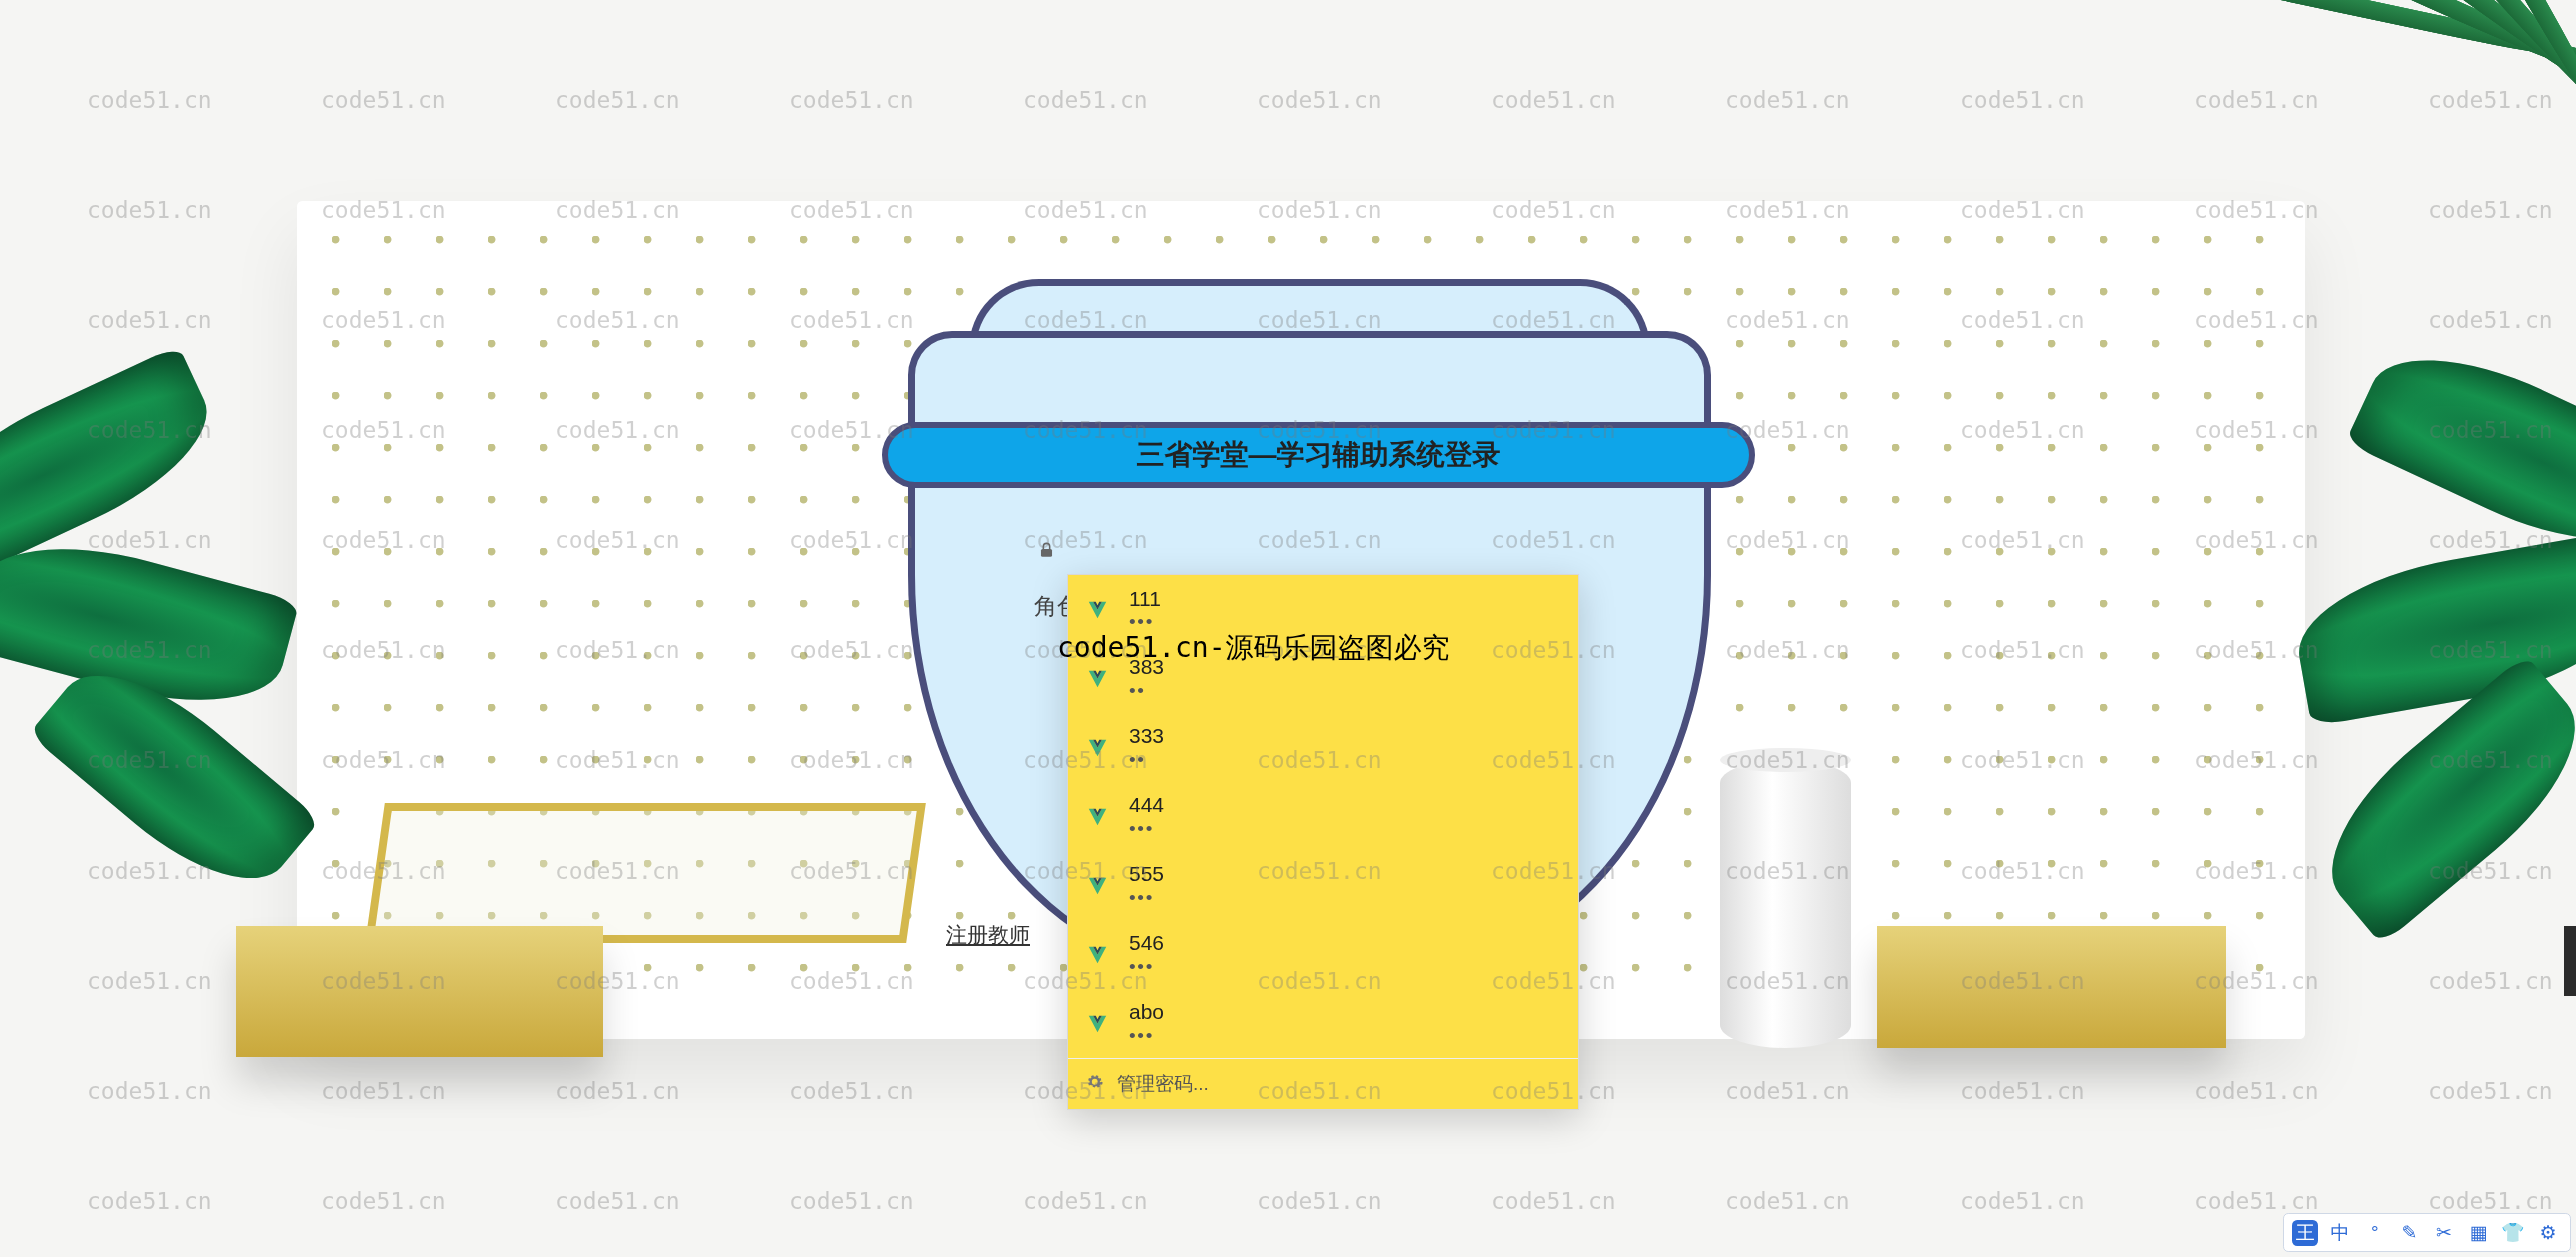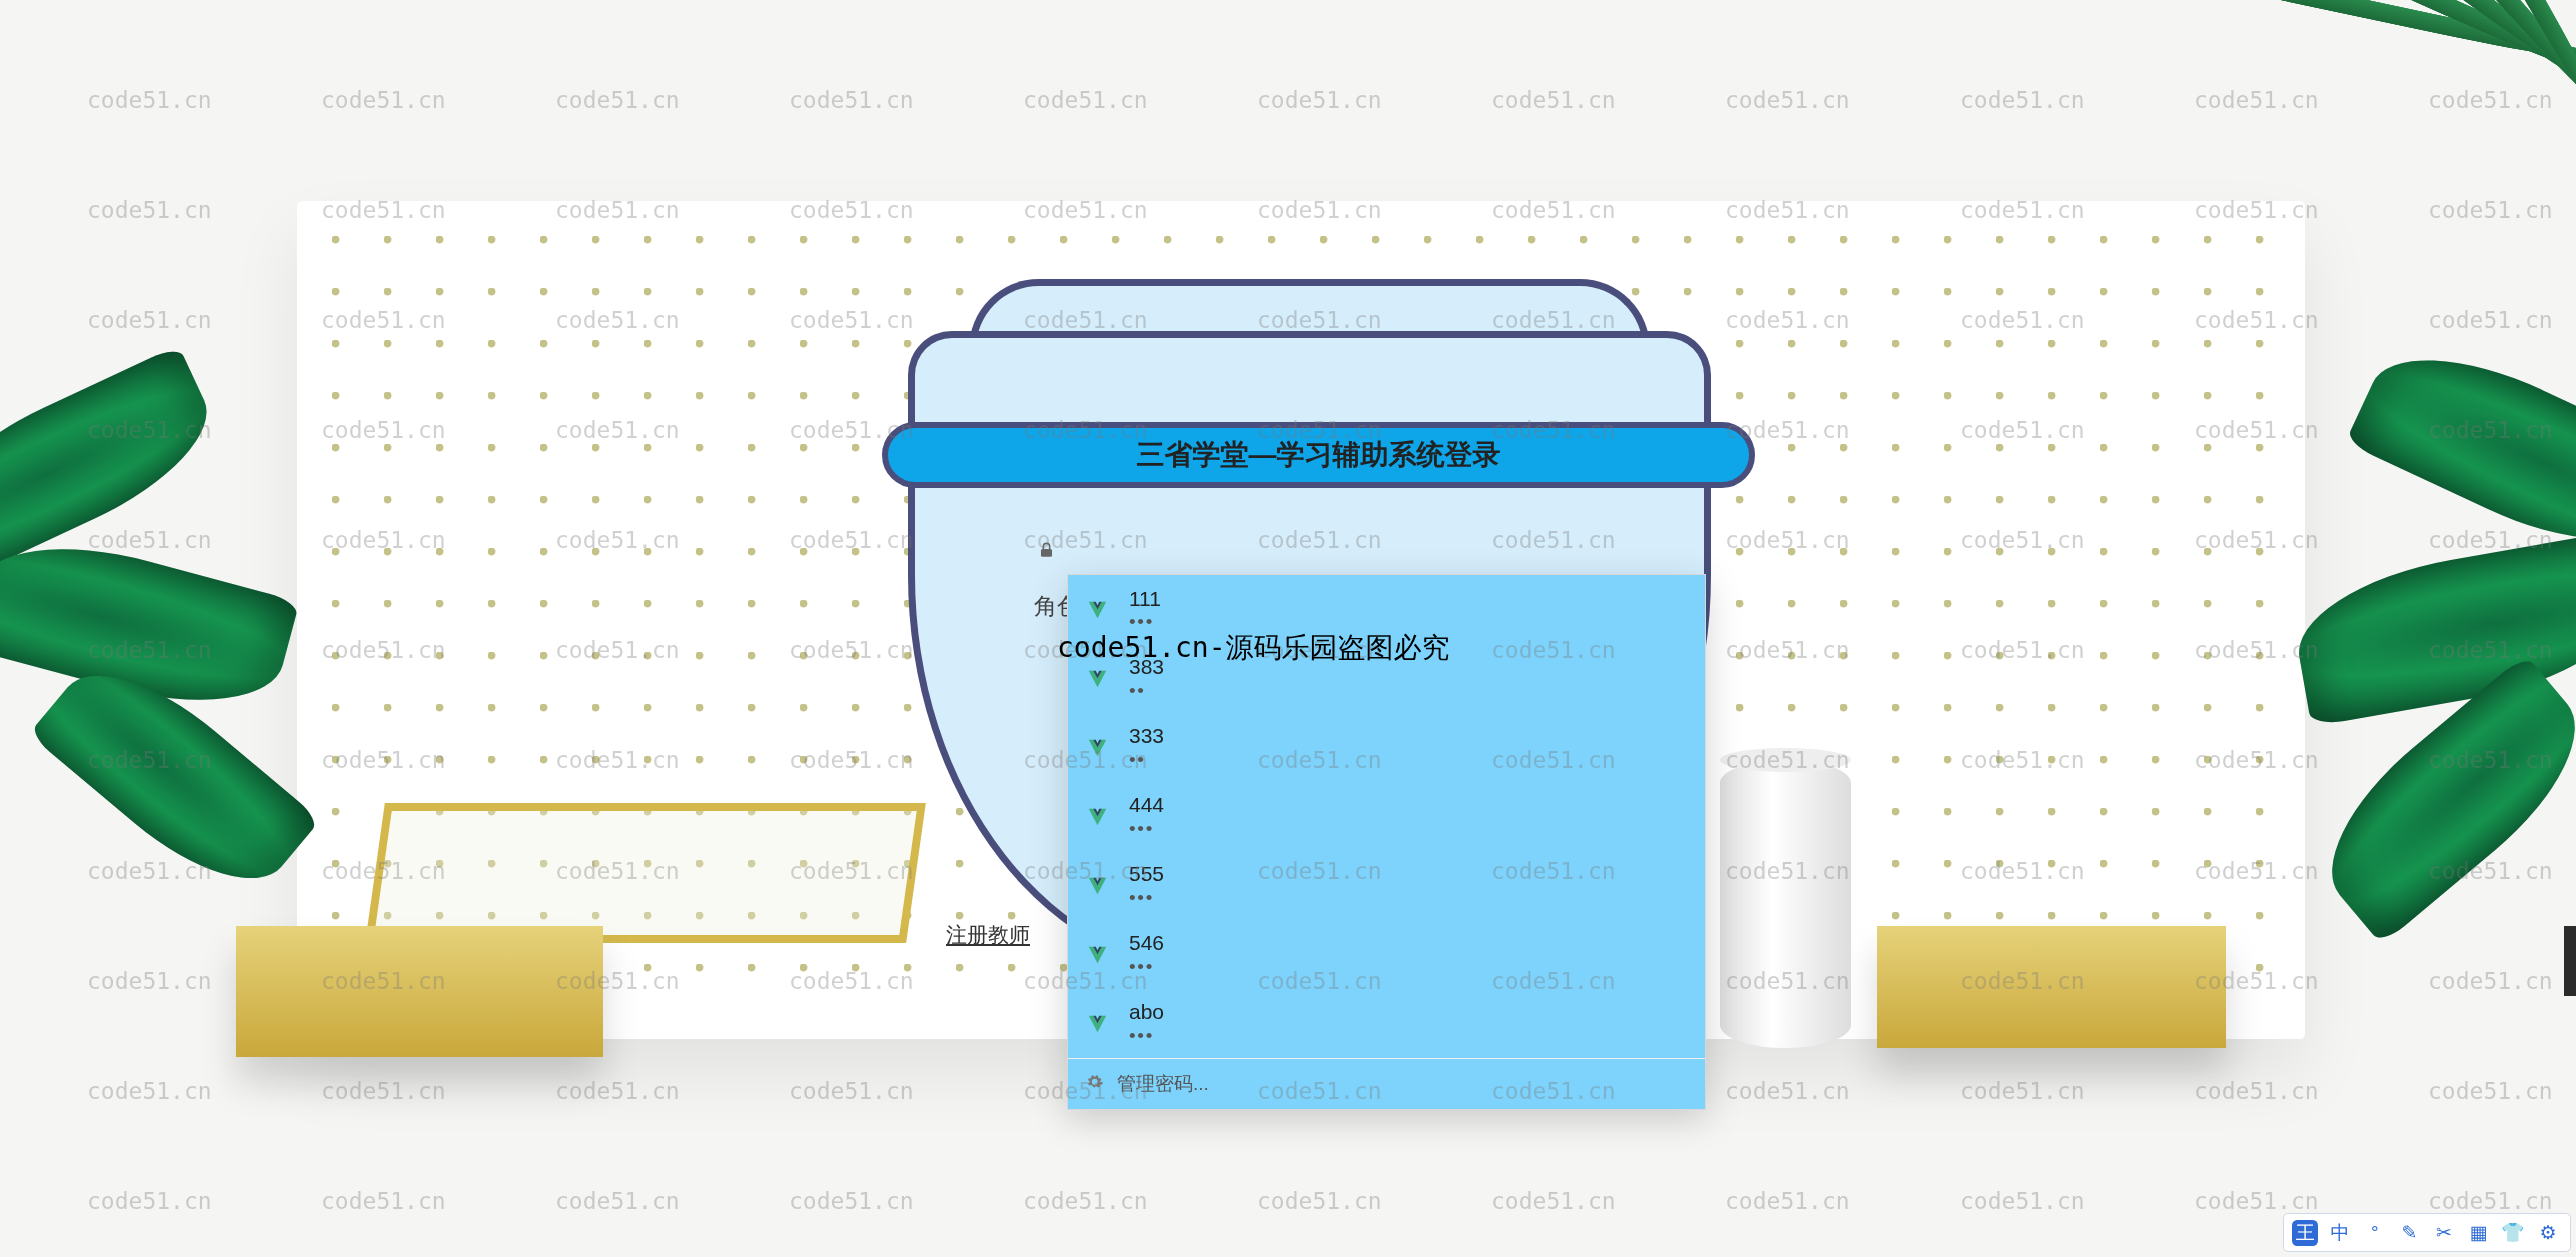--- a/index.html
+++ b/index.html
@@ -195,22 +195,22 @@
   position: absolute;
   left: 31px; top: 583px;
   font-size: 21px;
   color: #333;
   z-index: 4;
 }
 
 .ac {
   position: absolute;
   left: 152px; top: 236px;
-  width: 639px;
-  background: #7dd3fc;
+  width: 512px;
+  background: #fde047;
   border: 0.9px solid #d8d8d8;
   box-shadow: 0 8.7px 35px rgba(0,0,0,.18);
   z-index: 20;
 }
 .ac-item {
   display: flex;
   align-items: center;
   gap: 19px;
   padding: 10.5px 17.5px;
   cursor: pointer;

